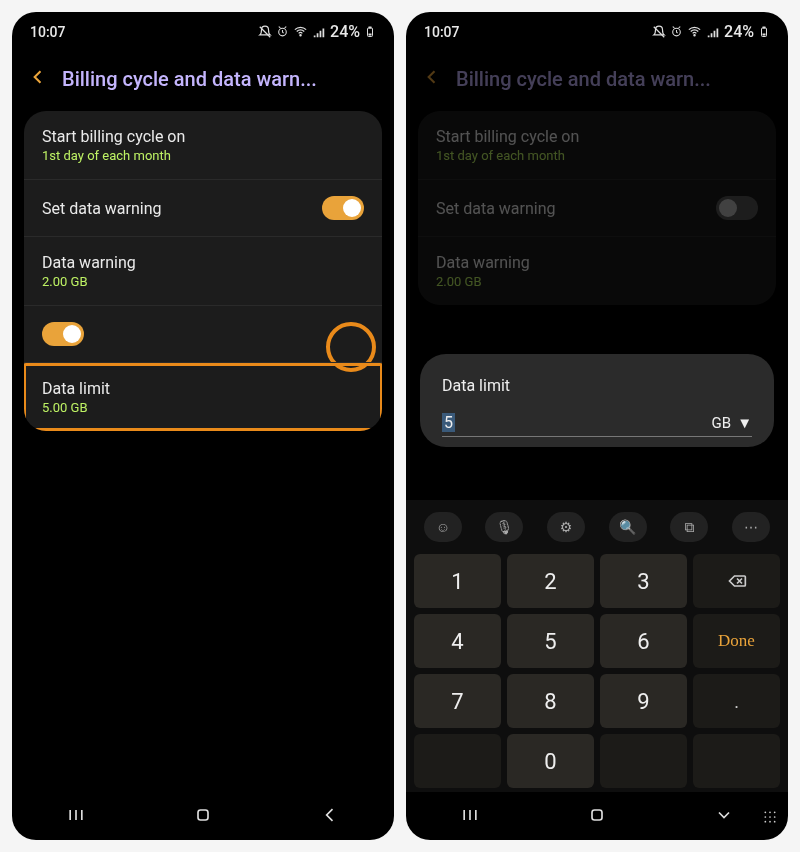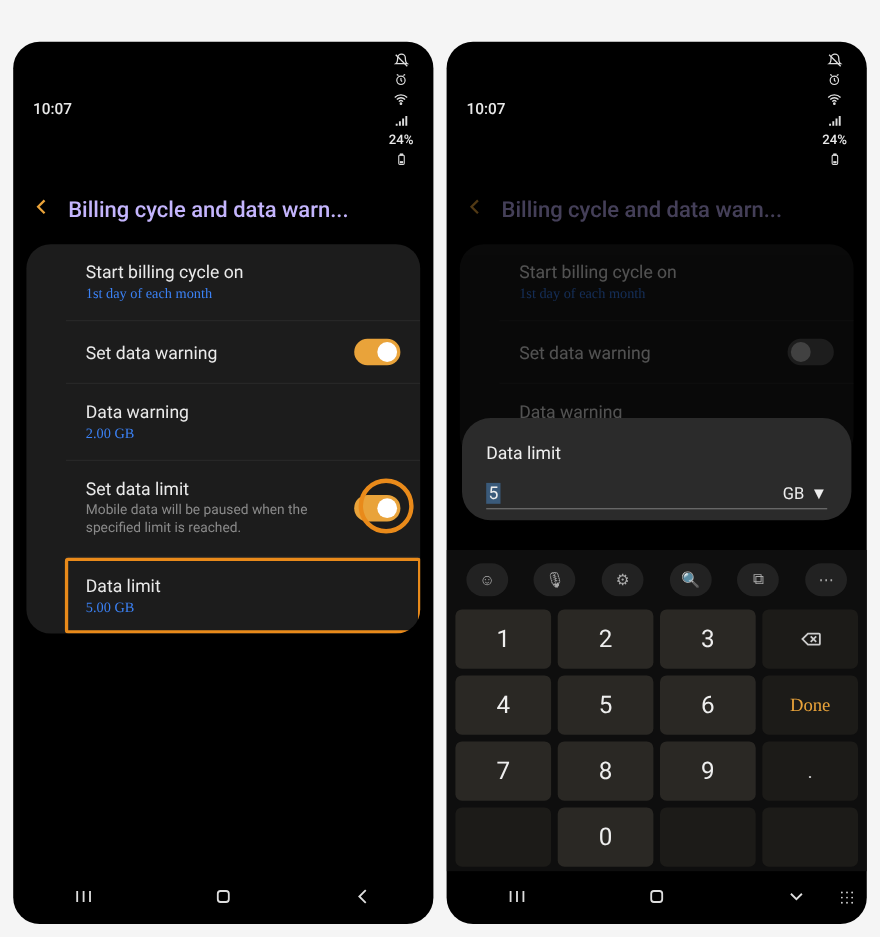--- a/index.html
+++ b/index.html
@@ -14,35 +14,34 @@
   }
   .phone {
     position: relative;
     flex: 1;
     background: #000;
     border-radius: 24px;
     overflow: hidden;
     color: #fff;
     display: flex;
     flex-direction: column;
-    margin-top: 26px;
   }
   .dimmed .settings-card,
   .dimmed .page-header { opacity: 0.35; pointer-events: none; }
   
   .statusbar {
     display: flex;
     justify-content: space-between;
     align-items: center;
     padding: 10px 18px 4px;
     font-size: 14px;
     font-weight: 500;
     color: #e8e8e8;
   }
-  .statusbar .right { display: flex; align-items: center; gap: 4px; font-size:12px;flex-direction:column;}
+  .statusbar .right { display: flex; align-items: center; gap: 4px; font-size:16px;}
   .ico { display:inline-flex; align-items:center; justify-content:center; }
   
   .page-header {
     display: flex;
     align-items: center;
     gap: 14px;
     padding: 22px 16px 20px;
   }
   .page-header .title {
     color: #c4b5fd;
@@ -52,34 +51,33 @@
     overflow: hidden;
     text-overflow: ellipsis;
   }
   .back-chevron svg { width:20px; height:20px; }
   
   .settings-card {
     margin: 0 12px;
     background: #1c1c1c;
     border-radius: 22px;
     overflow: hidden;
-    padding-left: 36px;
   }
   .row {
     position:relative;
     padding: 16px 18px;
     display: flex;
     align-items: center;
     justify-content: space-between;
     gap:12px;
   }
   .row + .row { border-top: 1px solid #2a2a2a; justify-content: space-between; }
   .row .texts { flex:1; min-width:0; }
   .row .label { font-size: 16px; color:#eaeaea; }
-  .row .sub   { font-size: 13px; color:#3b82f6; margin-top:2px;font-family:Liberation Serif, serif; }
+  .row .sub   { font-size: 13px; color:#bef264; margin-top:2px; }
   .row .desc  { font-size: 12.5px; color:#8a8a8a; margin-top:2px; line-height:1.35; max-width:220px;}
   
   .toggle {
     width: 42px; height: 24px;
     border-radius: 12px;
     background: #e9a33a;
     position: relative;
     flex:none;
   }
   .toggle .knob {
@@ -215,24 +213,20 @@
           <div class="knob"></div>
         </div>
     </div>
     <div class="row">
       <div class="texts">
         <div class="label">Data warning</div>
         <div class="sub">2.00 GB</div>
       </div>
     </div>
     <div class="row">
-      <div class="texts">
-        <div class="label">Set data limit</div>
-        <div class="desc">Mobile data will be paused when the specified limit is reached.</div>
-      </div>
       <div class="toggle">
           <div class="knob"></div>
         </div>
       <div class="hl-circle" style="width:50px;height:50px;right:6px;top:16px;"></div>
     </div>
     <div class="row">
       <div class="texts">
         <div class="label">Data limit</div>
         <div class="sub">5.00 GB</div>
       </div>

